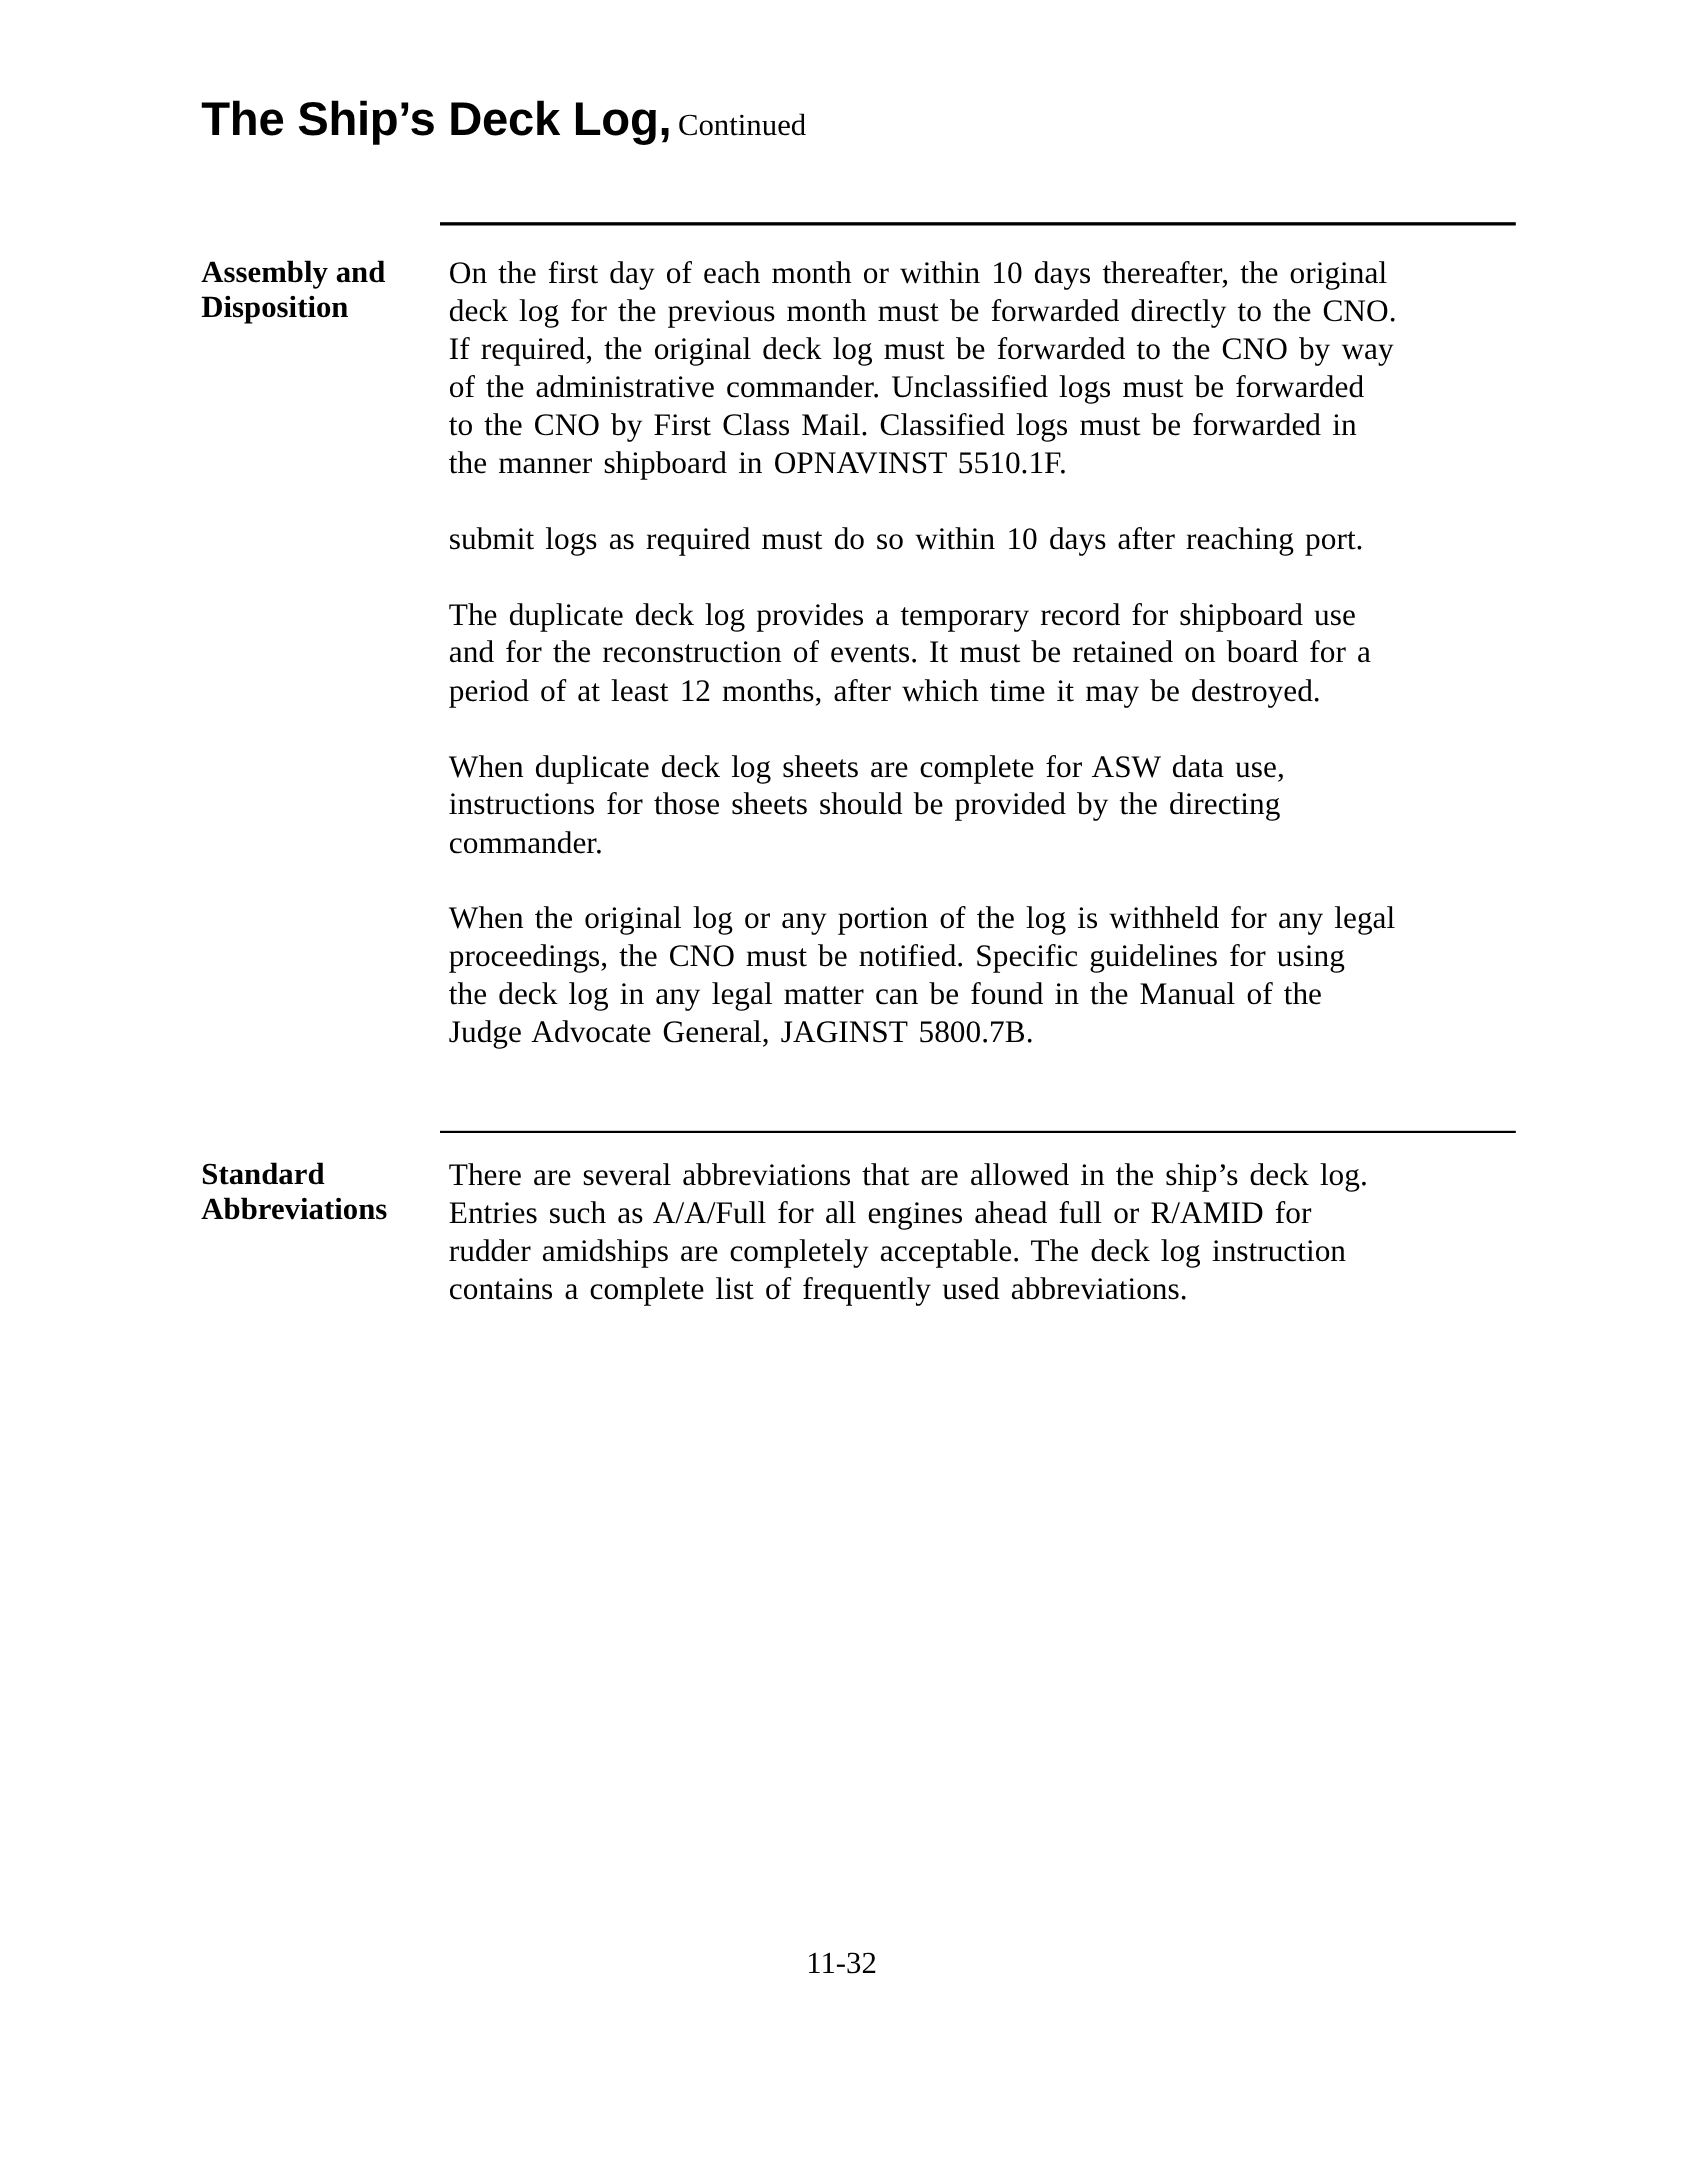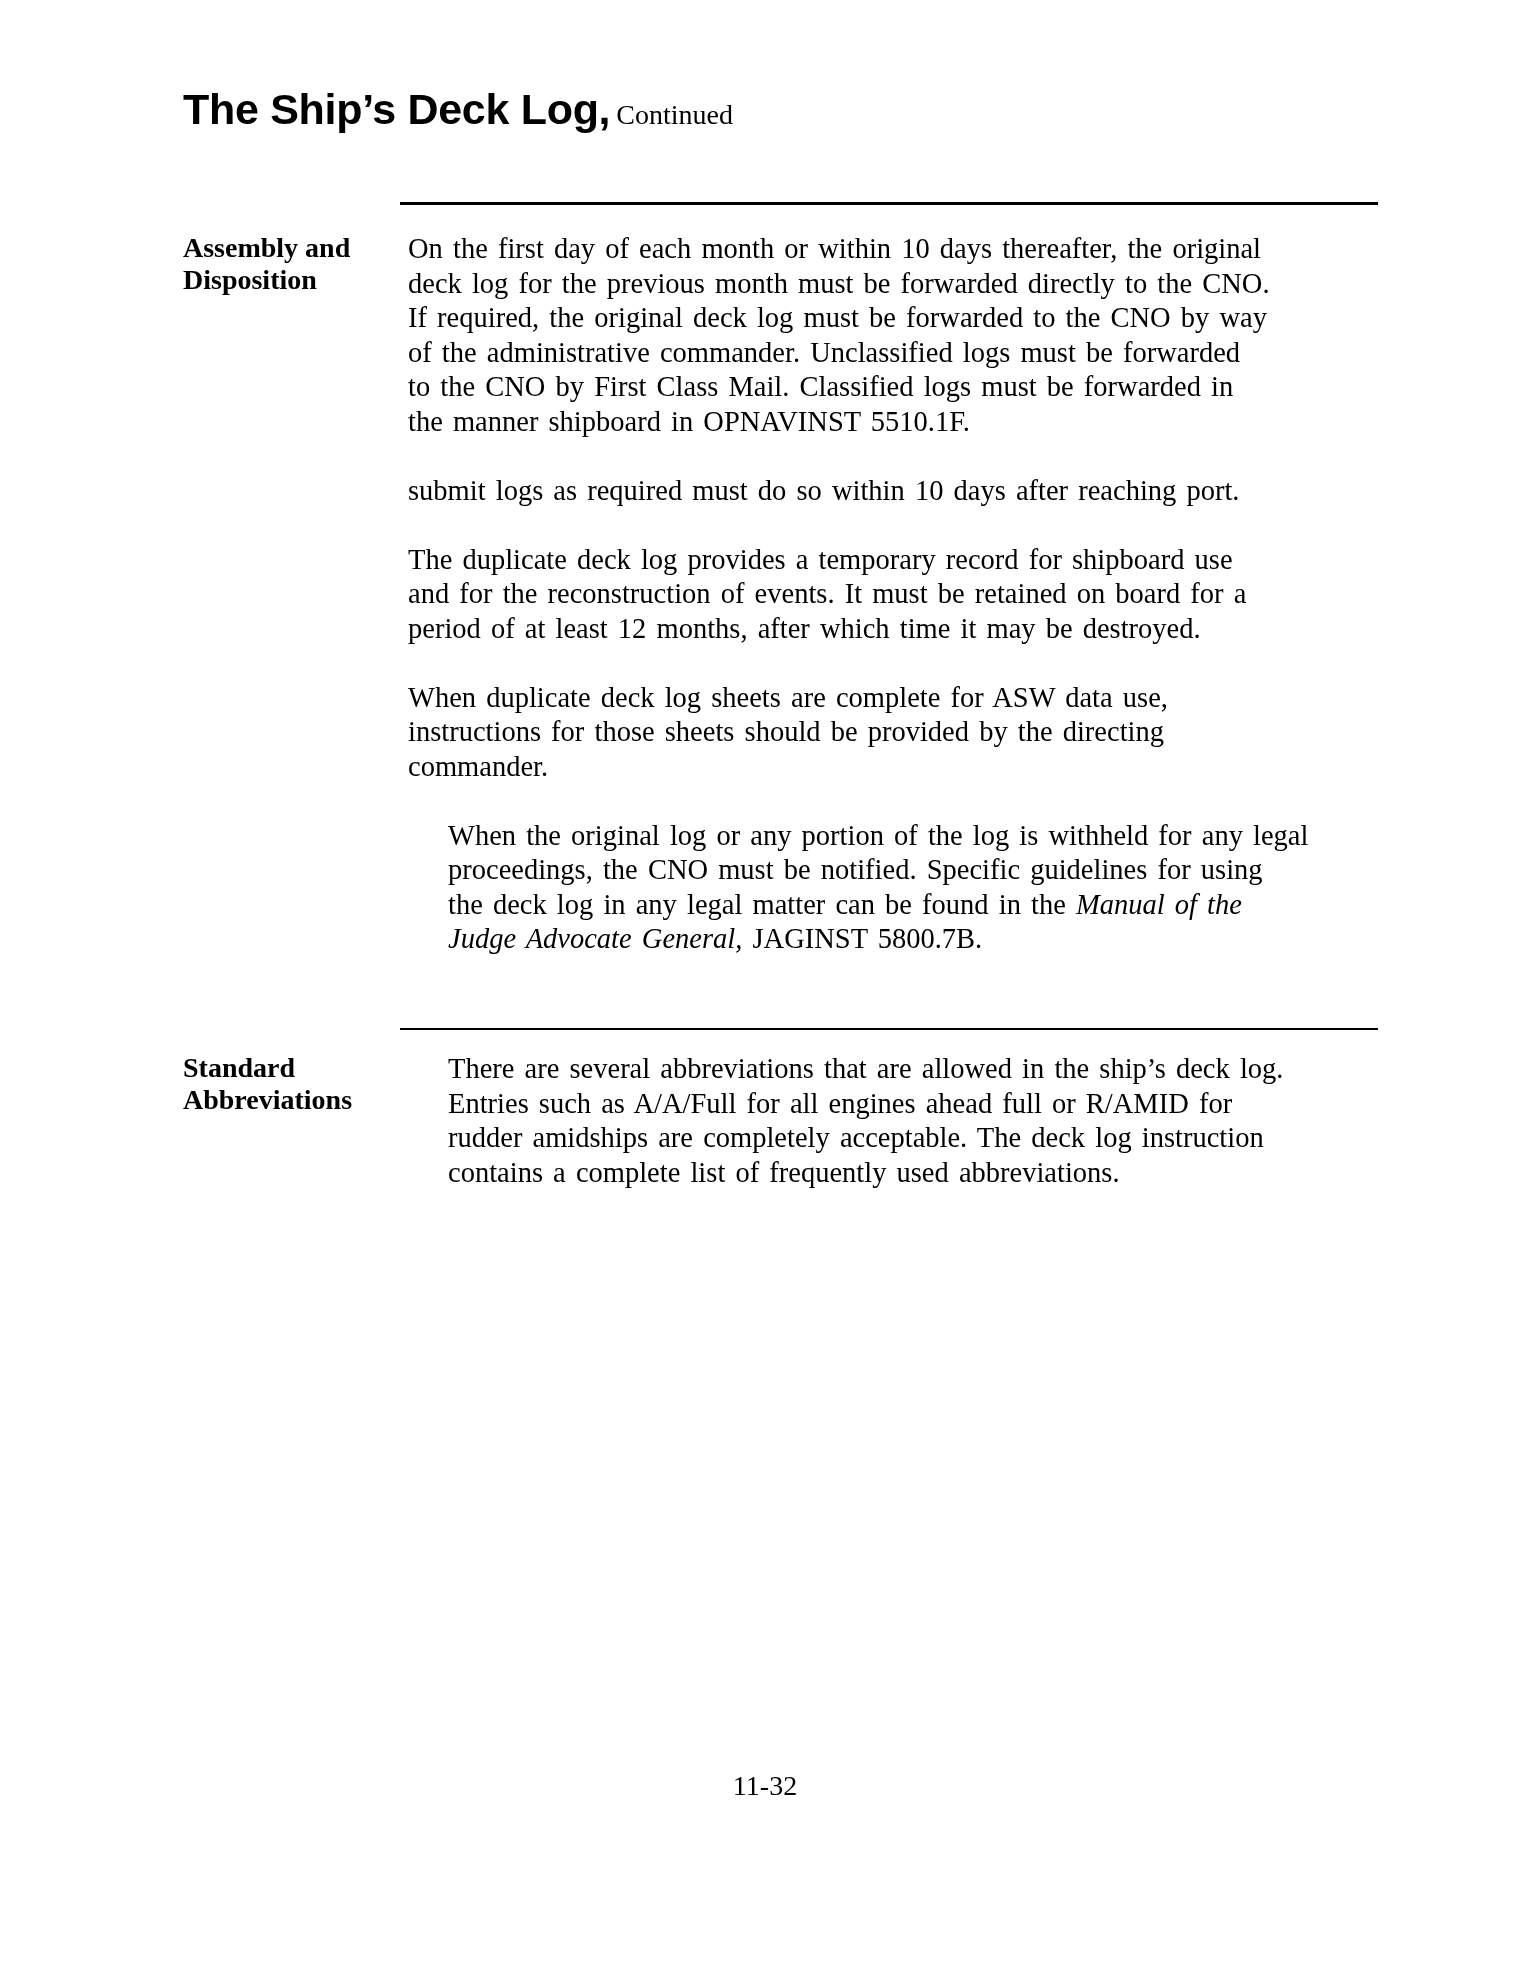--- a/index.html
+++ b/index.html
@@ -63,23 +63,23 @@
       top: 0;
       width: 935px;
       font-family: "Liberation Serif", serif;
       font-size: 28.5px;
       line-height: 34.5px;
       word-spacing: 3px;
     }
     .section-body p {
       margin: 0 0 34.5px 0;
     }
-    .section-body p:last-child { margin-bottom: 0; margin-left: 40px; }
+    .section-body p:last-child { margin-bottom: 0; }
     .line { display: block; white-space: nowrap; }
-    .ital { font-style: italic; }
+    .ital { }
 
     .sec1 { top: 232px; }
     .sec2 { top: 1052px; }
 
     .page-number {
       position: absolute;
       left: 0;
       width: 1530px;
       top: 1772px;
       text-align: center;

